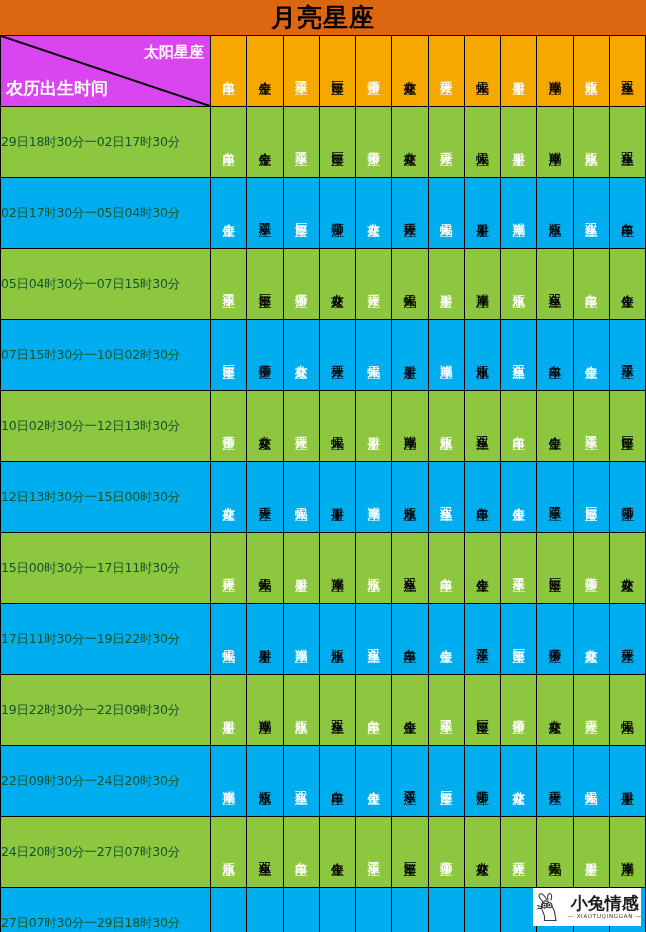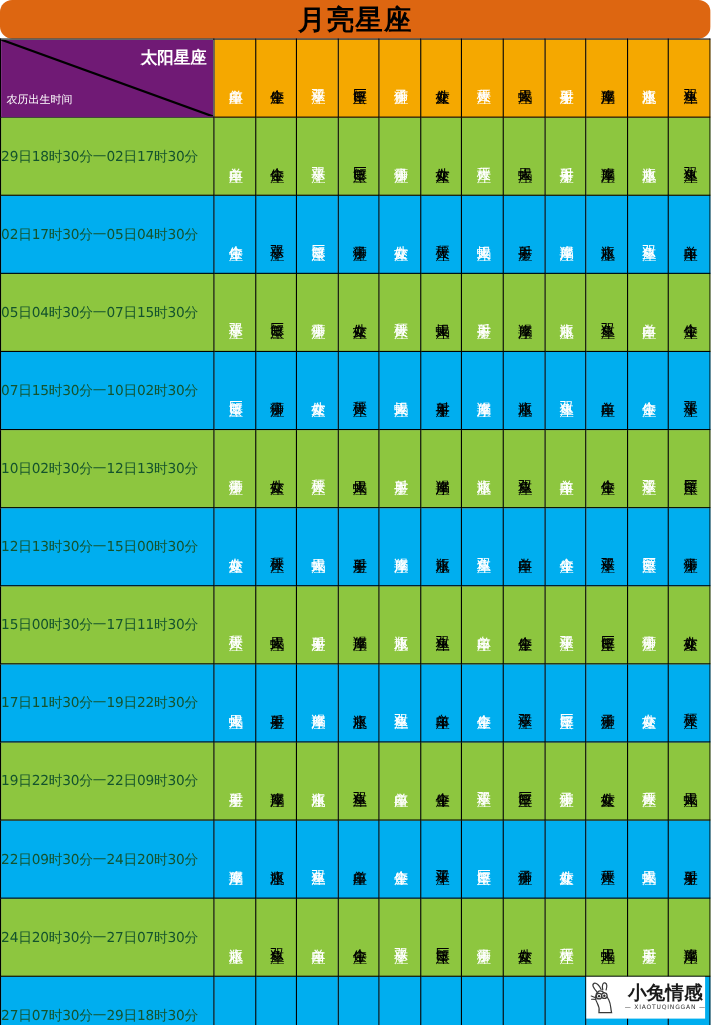--- a/index.html
+++ b/index.html
@@ -24,21 +24,20 @@
   .title-bar {
     position: absolute;
     left: 0; top: 0;
     width: 646px;
     height: 35px;
     background: #DD6611;
     display: flex;
     align-items: center;
     justify-content: center;
     box-sizing: border-box;
-    border-radius: 11px;
   }
   .title-bar .title-text {
     font-size: 25px;
     font-weight: 700;
     color: #000000;
     letter-spacing: 1px;
     line-height: 1;
     font-family: "DejaVu Serif", "Liberation Serif", serif;
   }
 
@@ -53,23 +52,23 @@
   }
   table.grid td, table.grid th {
     border: 1px solid #000000;
     padding: 0;
     margin: 0;
     box-sizing: border-box;
   }
 
   
   td.corner {
-    width: 194px;
+    width: 210px;
     height: 71px;
-    background: #701a75;
+    background: #d946ef;
     position: relative;
     overflow: hidden;
     vertical-align: top;
   }
   td.corner .diag {
     position: absolute;
     left: 0; top: 0;
     width: 100%; height: 100%;
   }
   td.corner .sun-label {
@@ -80,22 +79,22 @@
     font-size: 15px;
     font-weight: 700;
     line-height: 1;
     white-space: nowrap;
   }
   td.corner .lunar-label {
     position: absolute;
     left: 5px;
     bottom: 9px;
     color: #ffffff;
-    font-size: 10px;
-    font-weight: 400;
+    font-size: 17px;
+    font-weight: 700;
     line-height: 1;
     white-space: nowrap;
   }
 
   
   th.signhead {
     background: #F5A800;
     height: 71px;
     vertical-align: middle;
     text-align: center;

